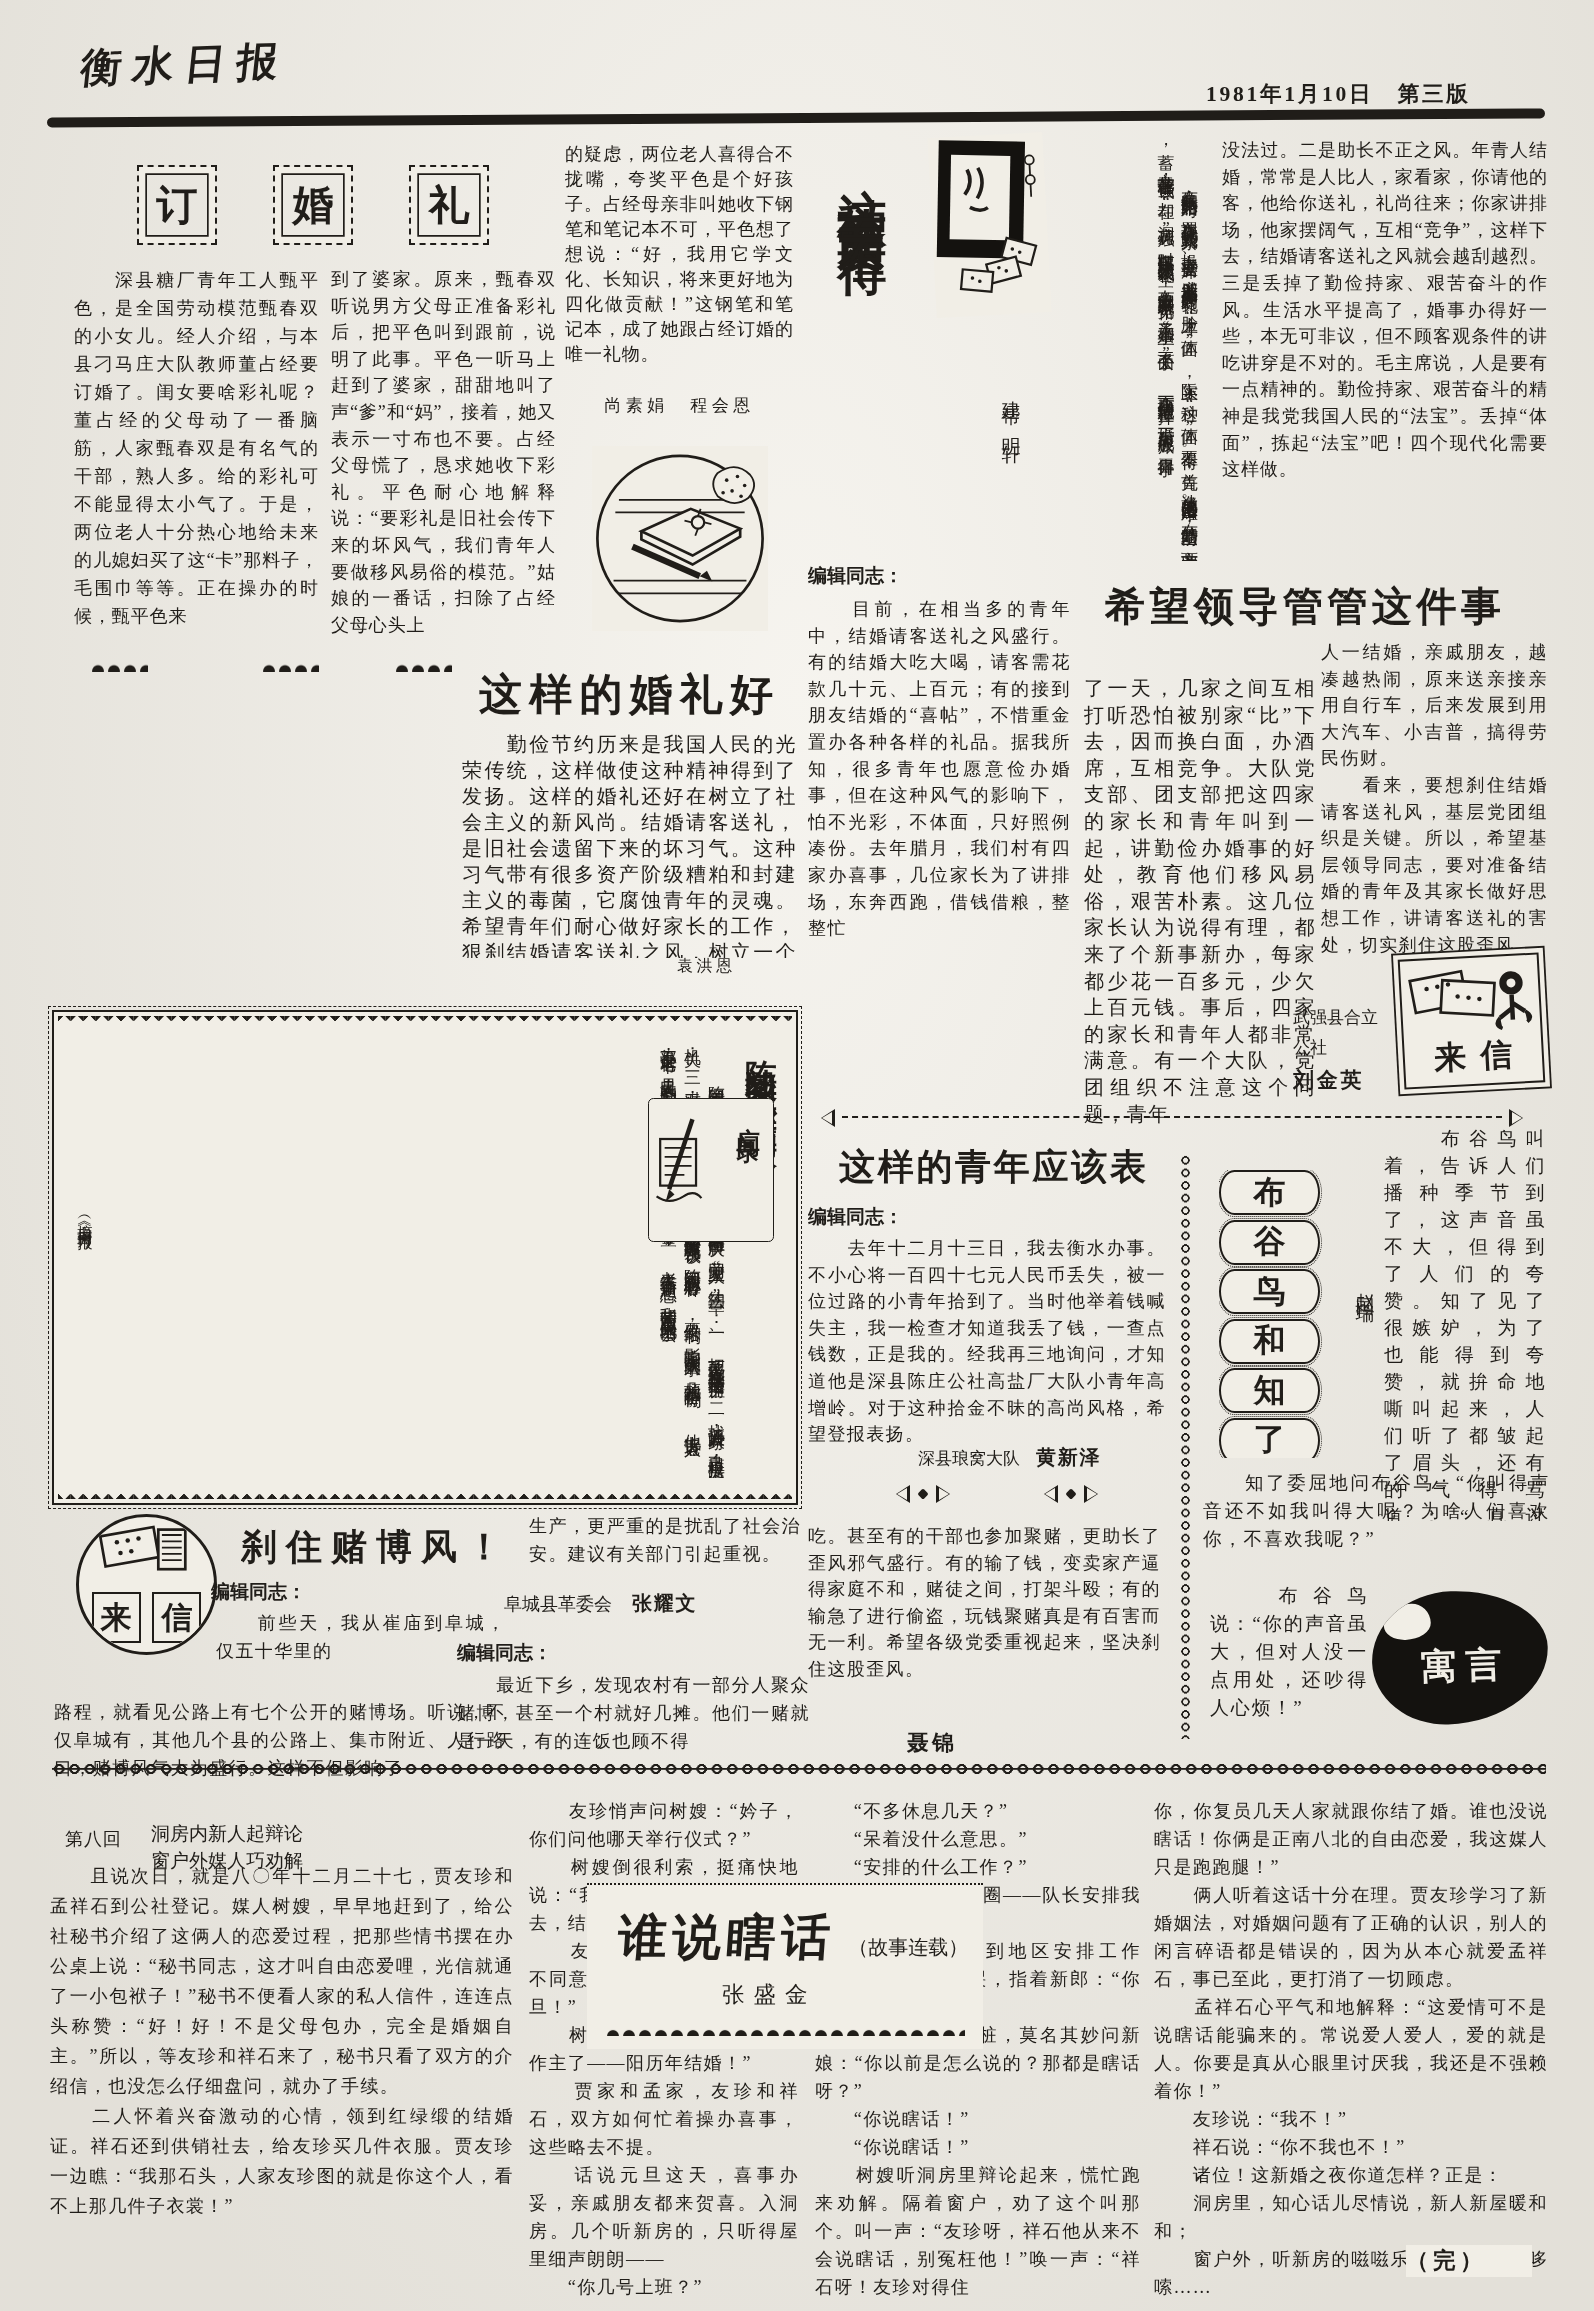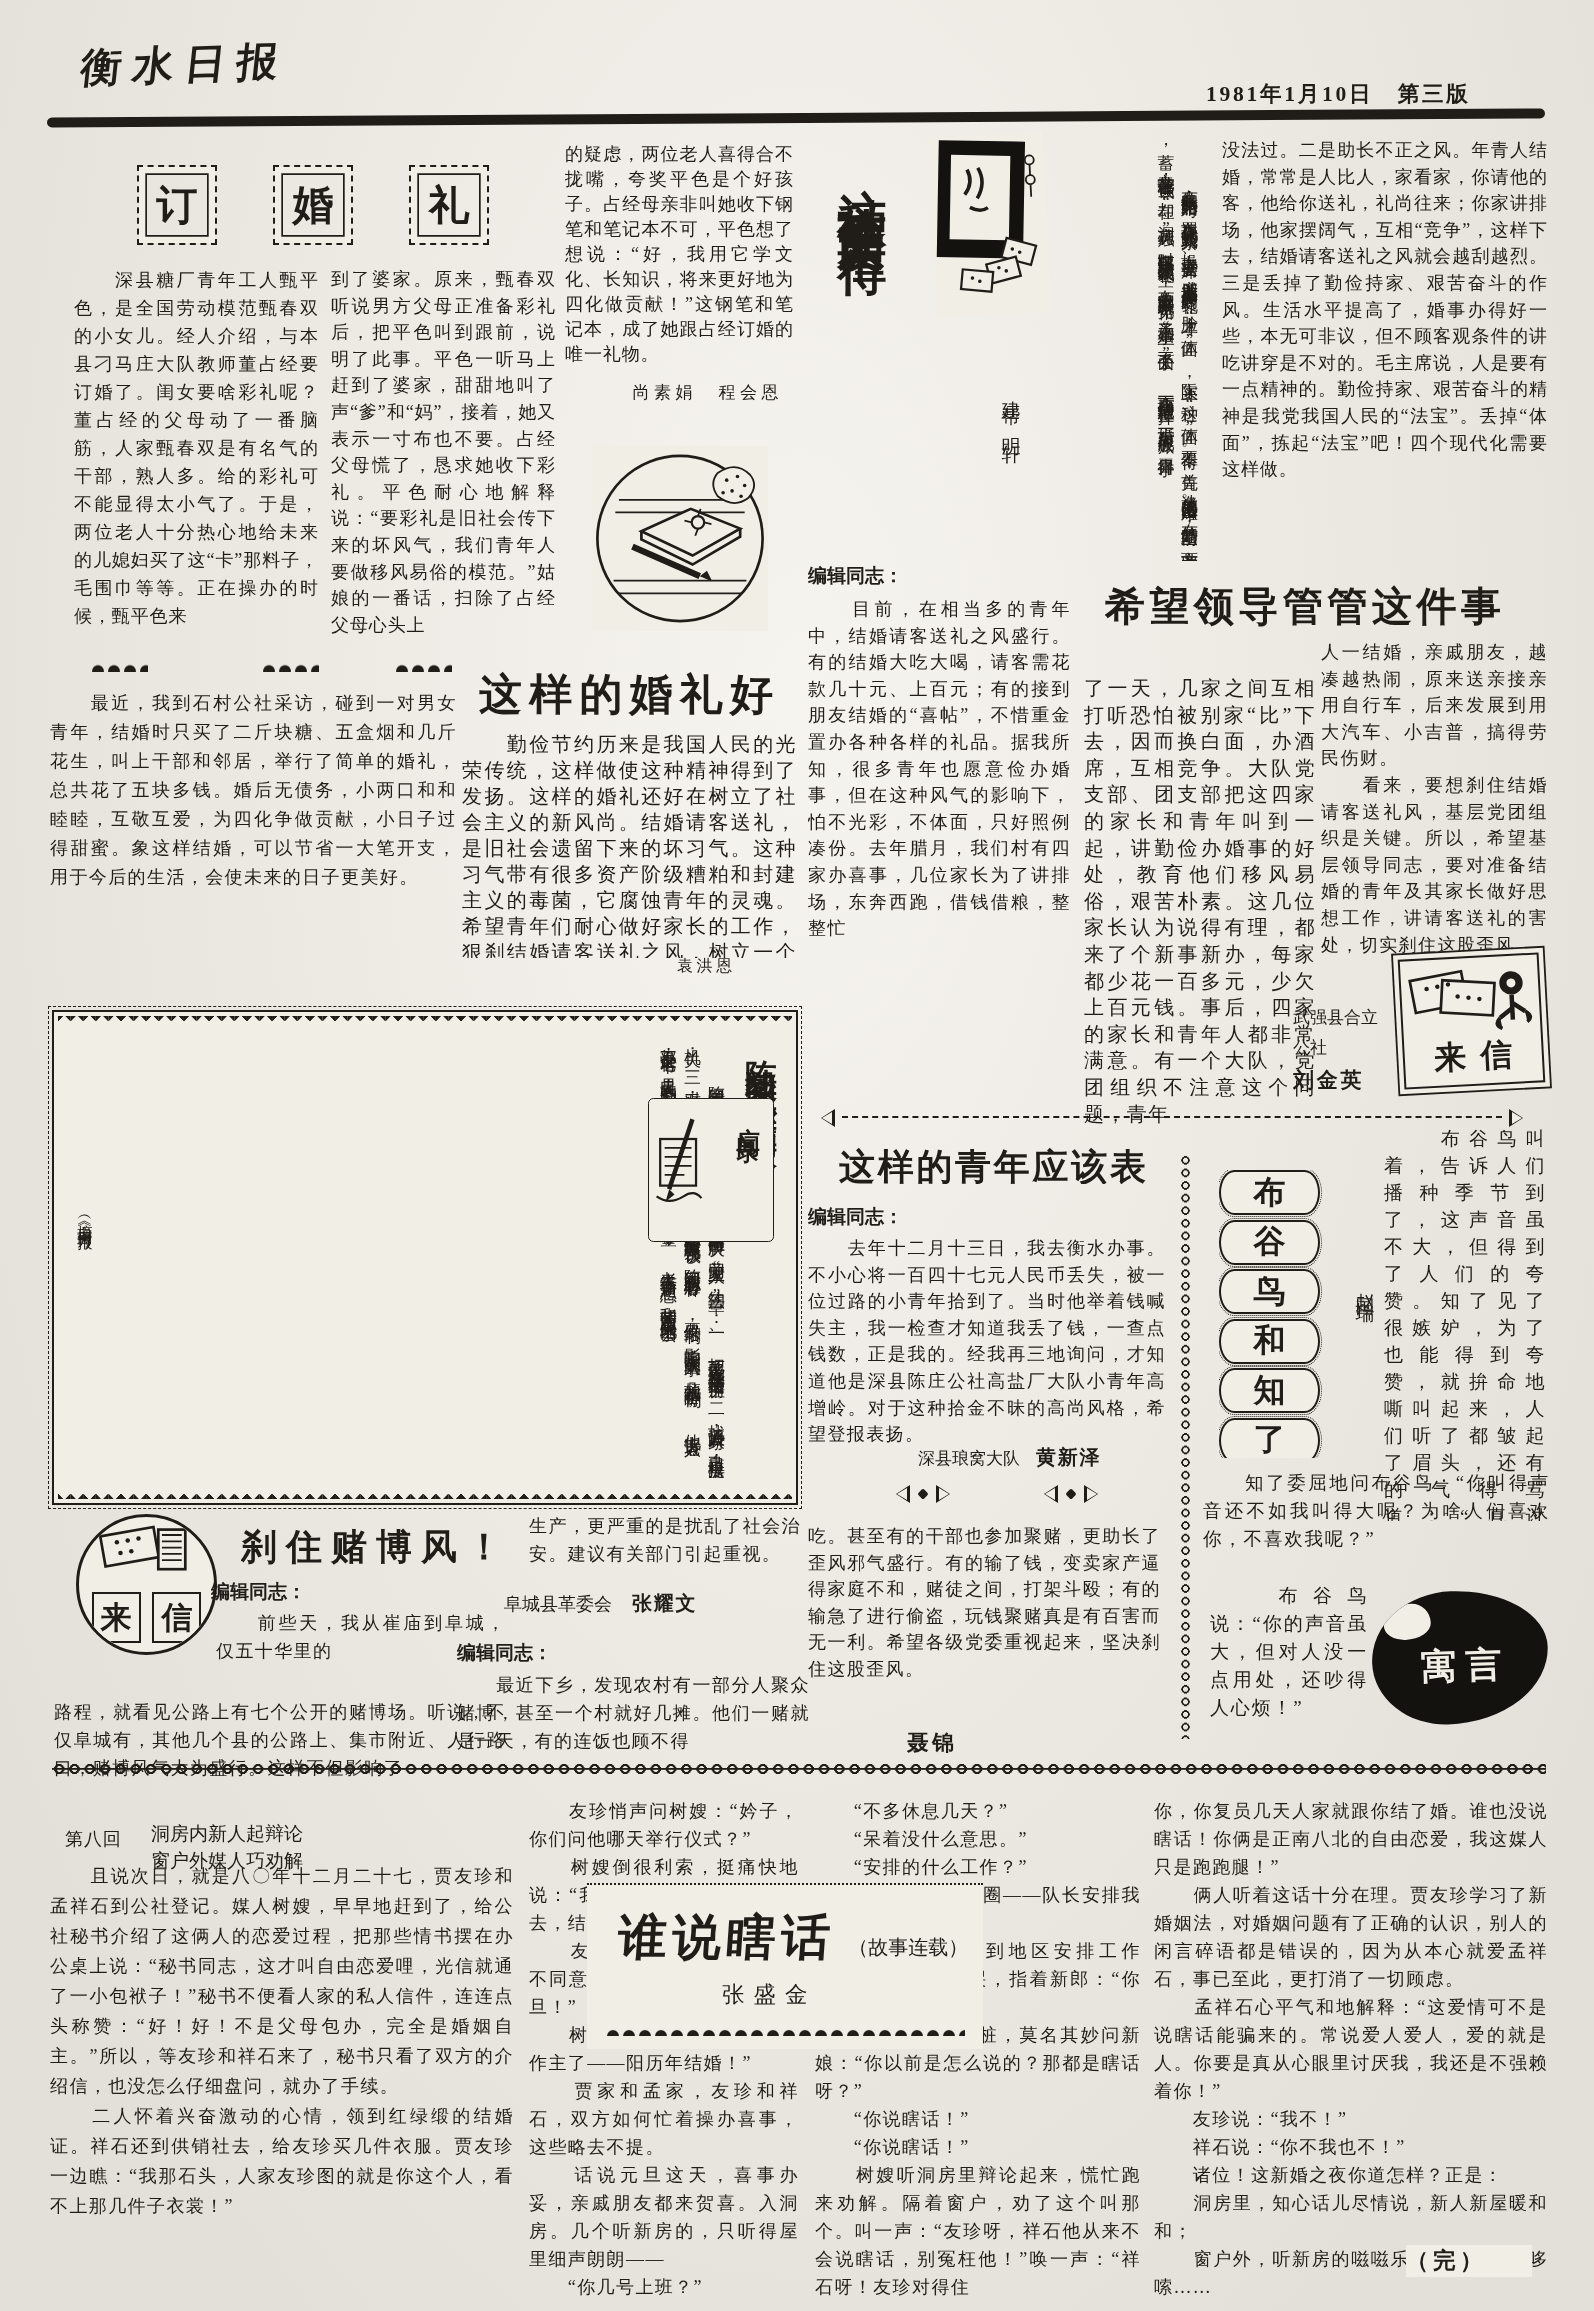--- a/index.html
+++ b/index.html
@@ -58,21 +58,21 @@
   <div class="abs tbox" style="left:273px;top:165px;">
     <span>婚</span>
     </div>
   <div class="abs tbox" style="left:409px;top:165px;">
     <span>礼</span>
     </div>
 
   <div class="abs just" style="left:74px;top:266px;width:245px;height:389px;font-size:18px;line-height:28px;letter-spacing:0.9px;">　　深县糖厂青年工人甄平色，是全国劳动模范甄春双的小女儿。经人介绍，与本县刁马庄大队教师董占经要订婚了。闺女要啥彩礼呢？董占经的父母动了一番脑筋，人家甄春双是有名气的干部，熟人多。给的彩礼可不能显得太小气了。于是，两位老人十分热心地给未来的儿媳妇买了这“卡”那料子，毛围巾等等。正在操办的时候，甄平色来</div>
   <div class="abs just" style="left:331px;top:266px;width:225px;height:398px;font-size:18px;line-height:26.6px;letter-spacing:0.9px;">到了婆家。原来，甄春双听说男方父母正准备彩礼后，把平色叫到跟前，说明了此事。平色一听马上赶到了婆家，甜甜地叫了声“爹”和“妈”，接着，她又表示一寸布也不要。占经父母慌了，恳求她收下彩礼。平色耐心地解释说：“要彩礼是旧社会传下来的坏风气，我们青年人要做移风易俗的模范。”姑娘的一番话，扫除了占经父母心头上</div>
   <div class="abs just" style="left:565px;top:142px;width:229px;height:248px;font-size:18px;line-height:25px;letter-spacing:0.9px;">的疑虑，两位老人喜得合不拢嘴，夸奖平色是个好孩子。占经母亲非叫她收下钢笔和笔记本不可，平色想了想说：“好，我用它学文化、长知识，将来更好地为四化做贡献！”这钢笔和笔记本，成了她跟占经订婚的唯一礼物。</div>
-  <div class="abs" style="left:576px;top:381px;width:207px;height:25px;font-size:17px;letter-spacing:4.5px;text-align:right;font-family:Liberation Serif, serif;">尚素娟　程会恩</div>
+  <div class="abs" style="left:576px;top:394px;width:207px;height:25px;font-size:17px;letter-spacing:4.5px;text-align:center;font-family:Liberation Serif, serif;">尚素娟　程会恩</div>
 
   <div class="abs paperbg" style="left:592px;top:446px;width:176px;height:185px;">
     <svg width="176" height="185" viewBox="0 0 196 206">
       <circle cx="98" cy="103" r="92" fill="none" stroke="#201d19" stroke-width="3"></circle>
       <path d="M30 60 H166 M26 74 H170 M24 150 H172 M30 164 H166" stroke="#201d19" stroke-width="2" fill="none"></path>
       <path d="M55 95 L110 70 L165 92 L112 122 Z" fill="#f1eee6" stroke="#201d19" stroke-width="3"></path>
       <path d="M55 95 L55 104 L112 132 L165 101 L165 92" fill="none" stroke="#201d19" stroke-width="3"></path>
       <path d="M45 112 L120 145" stroke="#201d19" stroke-width="7"></path>
       <path d="M120 145 L134 151 L128 139 Z" fill="#201d19"></path>
       <circle cx="118" cy="85" r="7" fill="none" stroke="#201d19" stroke-width="2.5"></circle>
@@ -89,21 +89,20 @@
     </svg>
   </div>
 
   <div class="abs bold" style="left:479px;top:666px;width:317px;height:50px;font-size:43px;letter-spacing:7.2px;">这样的婚礼好</div>
   <div class="abs just" style="left:462px;top:731px;width:335px;height:227px;font-size:20px;line-height:26px;letter-spacing:1.4px;">　　勤俭节约历来是我国人民的光荣传统，这样做使这种精神得到了发扬。这样的婚礼还好在树立了社会主义的新风尚。结婚请客送礼，是旧社会遗留下来的坏习气。这种习气带有很多资产阶级糟粕和封建主义的毒菌，它腐蚀青年的灵魂。希望青年们耐心做好家长的工作，狠刹结婚请客送礼之风，树立一个节约办婚事的好风气。</div>
   <div class="abs" style="left:677px;top:956px;width:108px;height:27px;font-size:16px;letter-spacing:3.6px;">袁洪恩</div>
 
   <div class="abs scallop" style="left:90px;top:661px;width:58px;"></div>
   <div class="abs scallop" style="left:261px;top:661px;width:58px;"></div>
   <div class="abs scallop" style="left:394px;top:661px;width:58px;"></div>
-  <div class="abs just" style="left:50px;top:689px;width:407px;height:310px;font-size:18px;line-height:29px;letter-spacing:1.4px;">　　最近，我到石村公社采访，碰到一对男女青年，结婚时只买了二斤块糖、五盒烟和几斤花生，叫上干部和邻居，举行了简单的婚礼，总共花了五块多钱。婚后无债务，小两口和和睦睦，互敬互爱，为四化争做贡献，小日子过得甜蜜。象这样结婚，可以节省一大笔开支，用于今后的生活，会使未来的日子更美好。</div>
 
   <div class="abs" style="left:52px;top:1010px;width:742px;height:491px;border:2.7px solid #201d19;outline:1.8px dashed #201d19;outline-offset:3.6px;background:#f1eee6;">
     <div class="zig" style="position:absolute;left:3.6px;top:3.6px;right:3.6px;"></div>
     <div class="zig" style="position:absolute;left:3.6px;bottom:3.6px;right:3.6px;transform:scaleY(-1);"></div>
     <div class="vert bold" style="position:absolute;right:12.6px;top:21.6px;height:450px;font-size:32px;letter-spacing:8px;">陈毅同志不准亲属搞特殊</div>
     <div class="abs vert" style="right:68px;top:23.4px;left:18px;height:443px;font-size:17px;line-height:24px;letter-spacing:1.8px;">　　陈毅同志对亲属要求很严，从来不准他们搞特殊。上海刚解放初期，陈毅同志任上海市市长，安家的事自己解决，并同家里人“约法三章”：一、把两位老人直接送到普通民房住下；二、找普通人家时，自己直接提出，不要惊动机关；三、对于党的号召，带头执行。解放初期实行供给制，陈毅同志家吃的都是普通饭菜。陈毅同志的岳父提出改善几顿饭，陈毅同志耐心解释：“要供给制，影响国家收入的事，几顿饭都不行吗？”他告诉老人：“共产党的干部不是官老爷，是人民的勤务员，我们要带这个头，人民就拥护。这样，党的事业、革命事业才有希望。”老人终于弄通了思想，和张茜同志高高兴兴地回去了。</div>
     <div class="abs paperbg" style="left:594px;top:86px;width:117px;height:135px;border:1.8px solid #201d19;border-radius:5.4px;padding:3.6px;">
       <svg width="52" height="124" viewBox="0 0 58 138" style="float:left">
         <rect x="8" y="40" width="40" height="52" fill="#f1eee6" stroke="#201d19" stroke-width="2.5"></rect>
         <path d="M13 50 h30 M13 60 h30 M13 70 h30 M13 80 h22" stroke="#201d19" stroke-width="2"></path>

